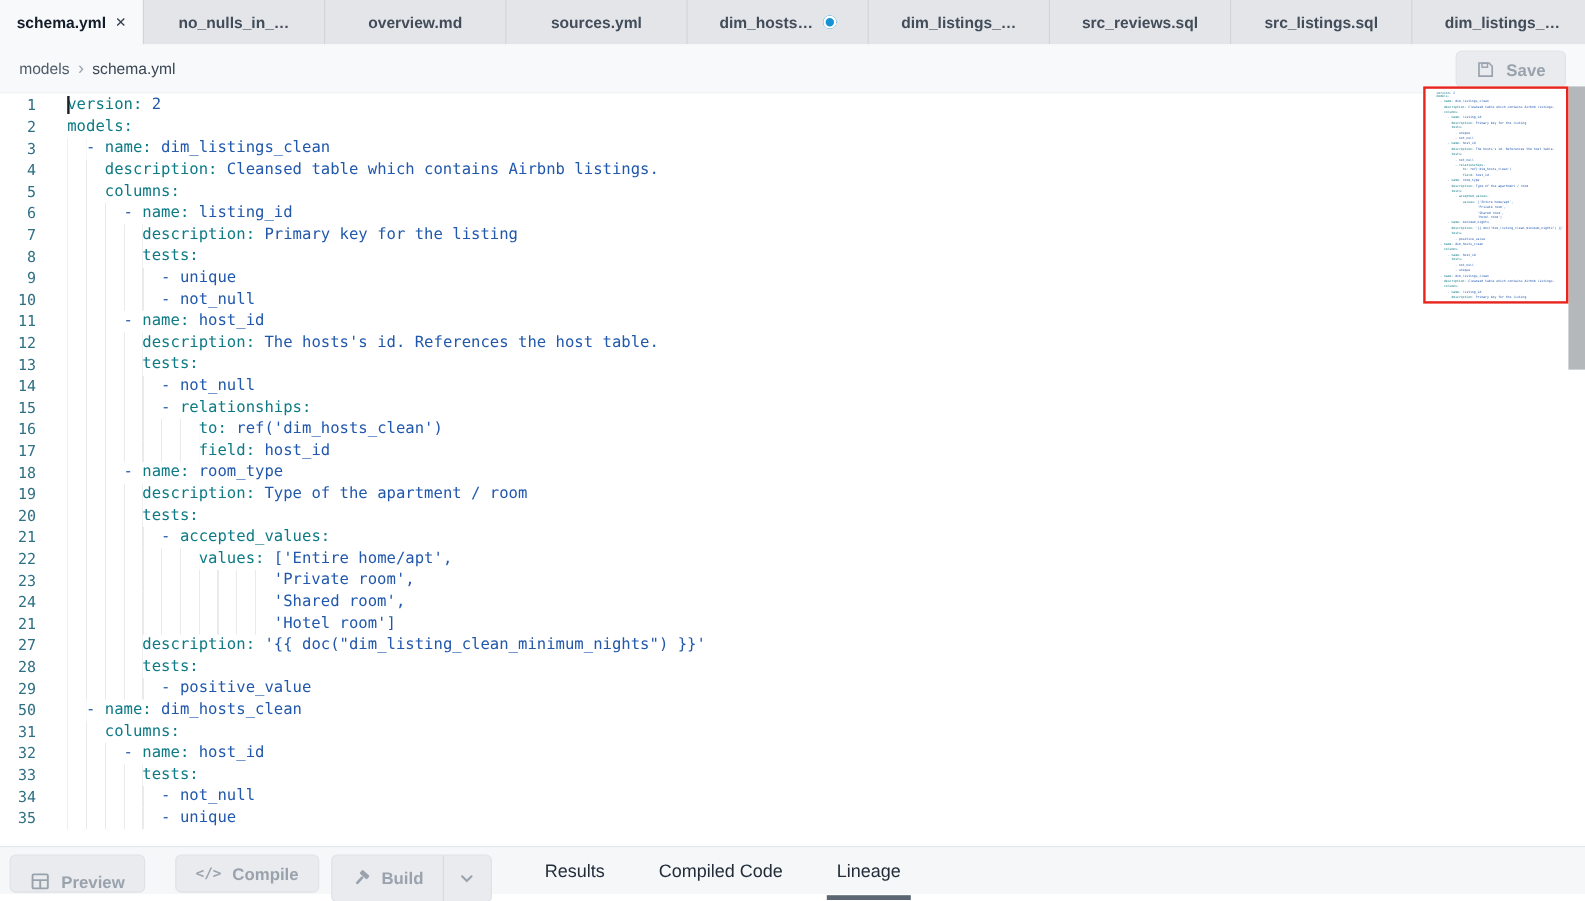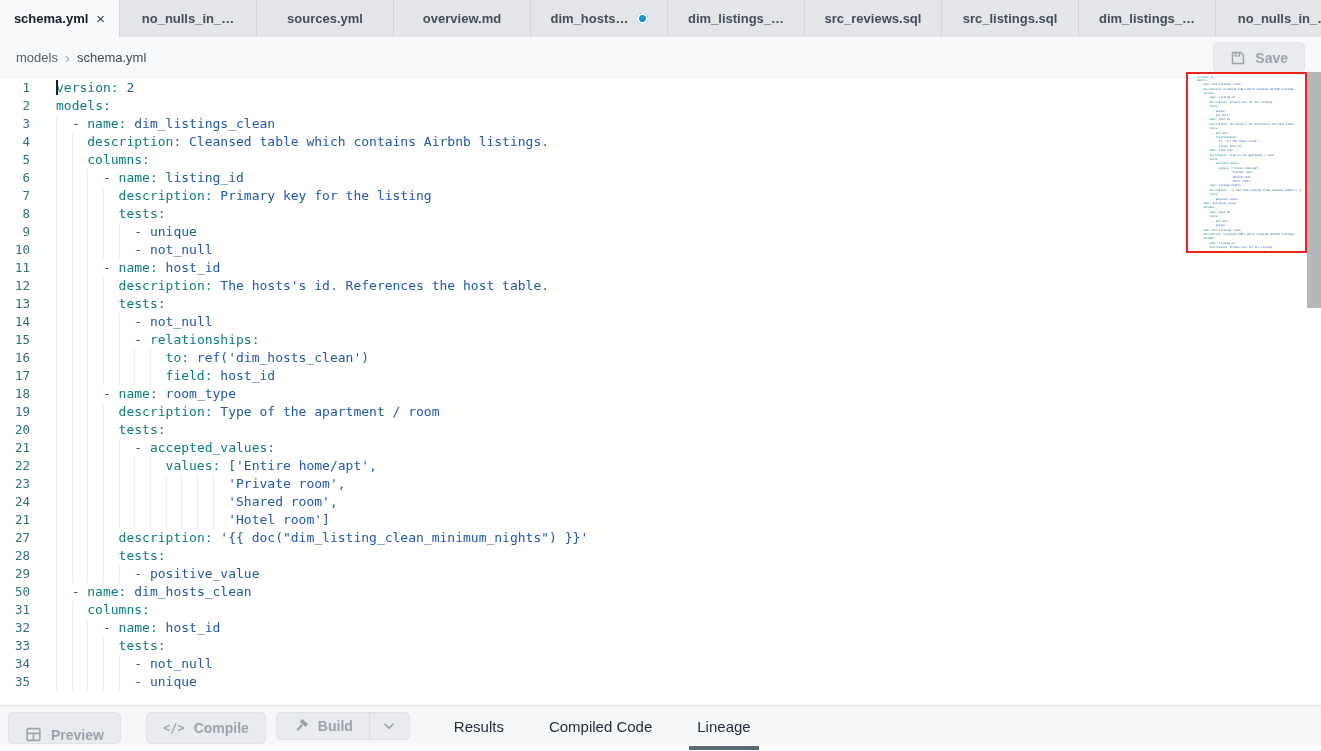--- a/index.html
+++ b/index.html
@@ -2,21 +2,21 @@
 <html><head>
 <meta charset="utf-8">
 <style>
   * { margin:0; padding:0; box-sizing:border-box; }
   html,body { width:1321px; height:751px; overflow:hidden; background:#fff;
               font-family:"Liberation Sans", sans-serif; }
 
   
   .tabbar { position:absolute; left:0; top:0; width:1321px; height:37px;
             background:#e3e5e9; display:flex; }
-  .tab { width:137px; height:37px; display:flex; align-items:center; justify-content:center;
+  .tab { width:151px; height:37px; display:flex; align-items:center; justify-content:center;
          gap:8px; border-right:1px solid #d1d5da; font-size:13px; font-weight:700;
          color:#424d59; white-space:nowrap; overflow:hidden; cursor:pointer; }
   .tab.active { width:120px; background:#f8f9fb; color:#121d29; }
   .tab .close { font-size:15px; font-weight:400; color:#34404c; line-height:1; }
   .mod-dot { width:11px; height:11px; border-radius:50%; background:#1592d2;
              box-shadow: inset 0 0 0 2px #fff, inset 0 0 0 5px #1592d2; flex:none; }
   .tab-plus { flex:1; display:flex; align-items:center; justify-content:center;
               font-size:21px; font-weight:400; color:#39444f; cursor:pointer; }
 
   
@@ -60,21 +60,21 @@
   
   .bottombar { position:absolute; left:0; top:705px; width:1321px; height:46px;
                border-top:1px solid #e4e7ea;
                background:linear-gradient(to bottom, #f6f7f9 0 39px, #ffffff 39px);
                display:flex; align-items:flex-start; }
   .btn { margin-top:6px; height:32px; display:flex; align-items:center; gap:9px;
          background:#e9ebee; border:1px solid #dfe2e6; border-radius:5px;
          color:#9aa3ad; font-size:14px; font-weight:700; padding:0 16px; }
   .btn .icon-txt { font-family:"DejaVu Sans Mono", monospace; font-size:12px; font-weight:700; }
   .btn-split { margin-top:6px; display:flex; background:#e9ebee;
-               border:1px solid #dfe2e6; border-radius:5px; height:28px; }
+               border:1px solid #dfe2e6; border-radius:5px; height:40px; }
   .btn-split .main { display:flex; align-items:center; gap:9px; padding:0 16px;
                      color:#9aa3ad; font-size:14px; font-weight:700; }
   .btn-split .more { width:40px; display:flex; align-items:center; justify-content:center;
                      border-left:1px solid #d8dbdf; }
   .panel-tabs { display:flex; margin-left:44px; gap:45px; height:40px; align-items:center; }
   .ptab { position:relative; height:40px; display:flex; align-items:center;
           font-size:15px; color:#222d39; cursor:pointer; }
   .ptab.active::after { content:""; position:absolute; left:-8px; right:-8px; bottom:-4px;
                         height:4px; background:#5d6771; }
 </style>
@@ -84,24 +84,24 @@
 <div class="tabbar">
   <div id="tab-strip" style="display:flex;">
       <div class="tab active">
         <span>schema.yml</span>
         <span class="close">×</span>
       </div>
       <div class="tab">
         <span>no_nulls_in_…</span>
       </div>
       <div class="tab">
+        <span>overview.md</span>
+      </div>
+      <div class="tab">
         <span>sources.yml</span>
-      </div>
-      <div class="tab">
-        <span>overview.md</span>
       </div>
       <div class="tab">
         <span>dim_hosts…</span>
         <span class="mod-dot"></span>
       </div>
       <div class="tab">
         <span>dim_listings_…</span>
       </div>
       <div class="tab">
         <span>src_reviews.sql</span>

